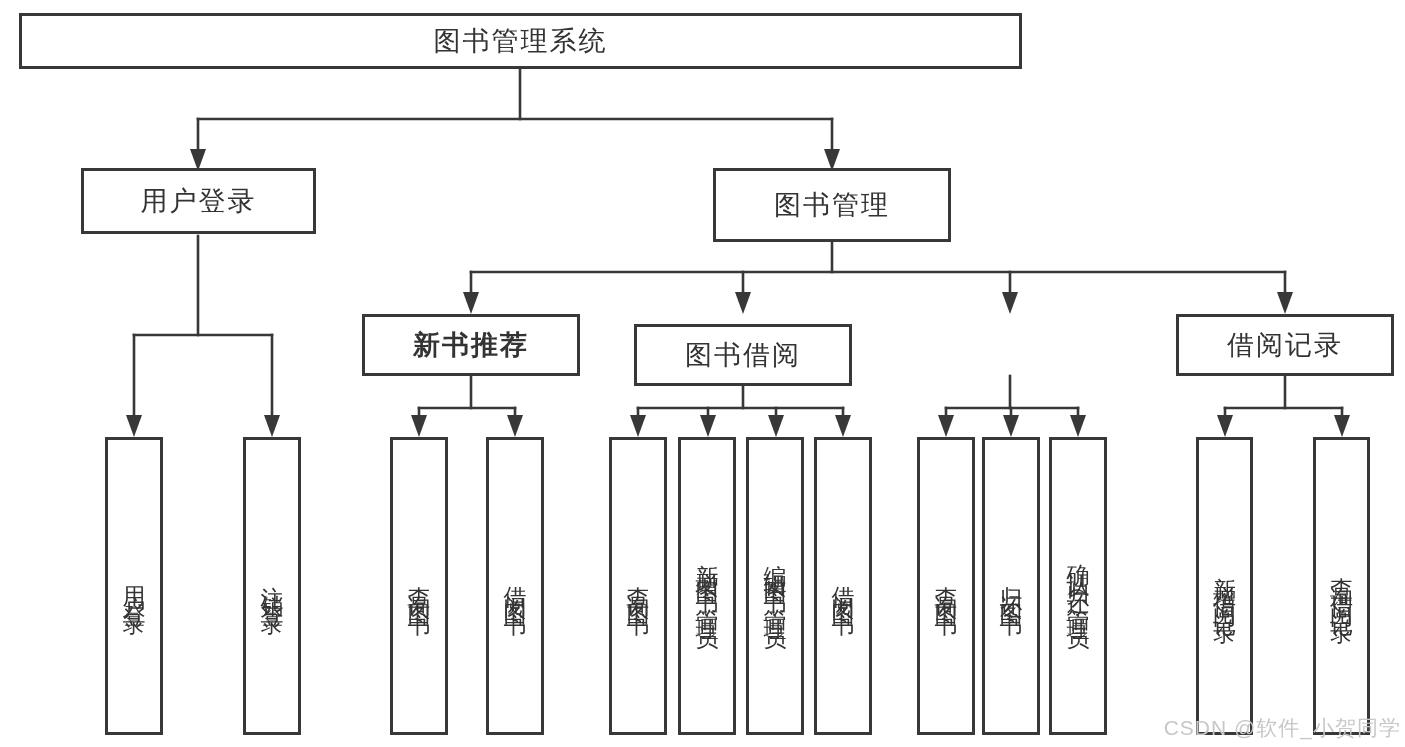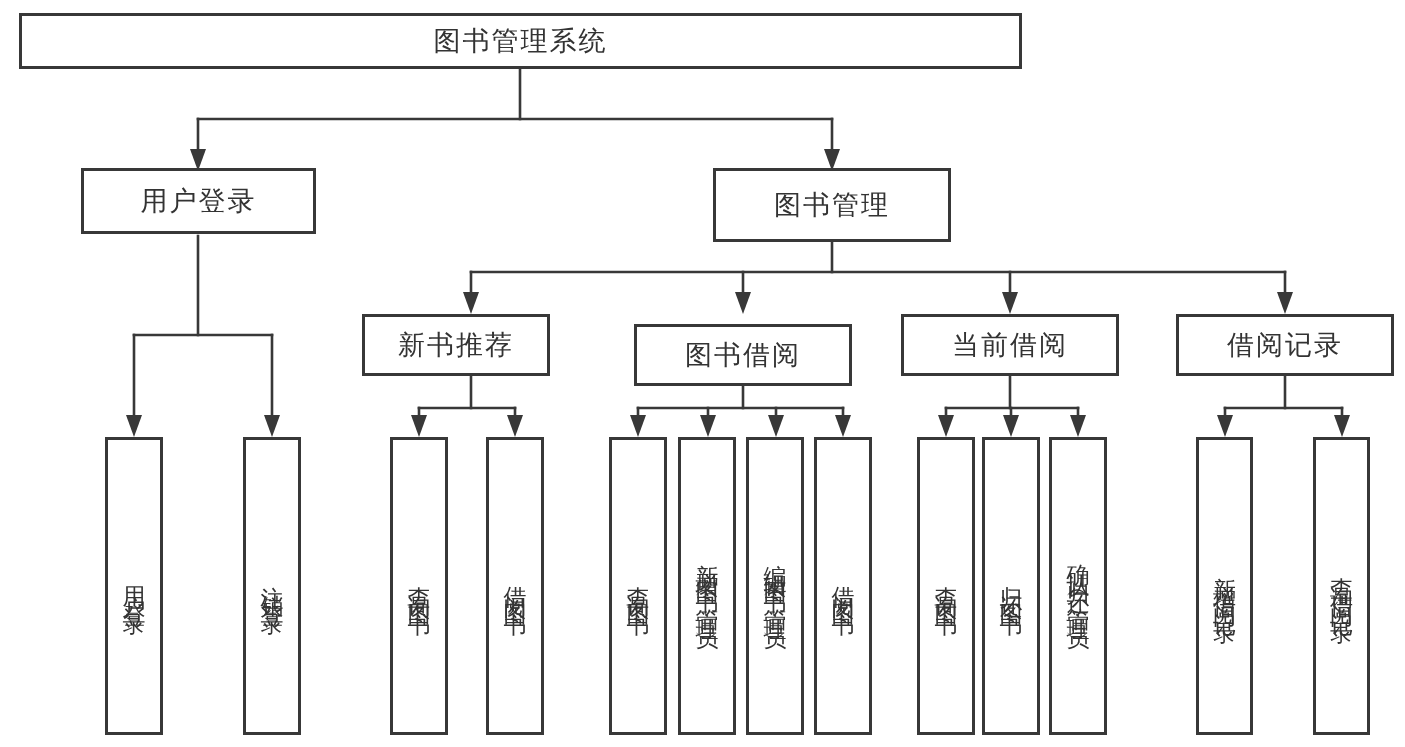--- a/index.html
+++ b/index.html
@@ -118,28 +118,25 @@
     <span class="h">图书管理系统</span>
   </div>
 
   <div class="node" style="left:81px;top:168px;width:235px;height:66px;">
     <span class="h">用户登录</span>
   </div>
   <div class="node" style="left:713px;top:168px;width:238px;height:74px;">
     <span class="h">图书管理</span>
   </div>
 
-  <div class="node" style="left:362px;top:314px;width:188px;height:62px;">
+  <div class="node" style="left:362px;top:314px;width:218px;height:62px;font-weight:bold;">
     <span class="h">新书推荐</span>
   </div>
   <div class="node" style="left:634px;top:314px;width:218px;height:62px;margin-top:10px;">
     <span class="h">图书借阅</span>
-  </div>
-  <div class="node" style="left:901px;top:314px;width:218px;height:62px;">
-    <span class="h">当前借阅</span>
   </div>
   <div class="node" style="left:1176px;top:314px;width:218px;height:62px;">
     <span class="h">借阅记录</span>
   </div>
 
   <div class="node" style="left:105px;top:437px;width:58px;height:298px;">
     <span class="v">用户登录</span>
   </div>
   <div class="node" style="left:243px;top:437px;width:58px;height:298px;">
     <span class="v">注销登录</span>
@@ -175,13 +172,14 @@
     <span class="v">确认归还（管理员）</span>
   </div>
 
   <div class="node" style="left:1196px;top:437px;width:57px;height:298px;">
     <span class="v">新增借阅记录</span>
   </div>
   <div class="node" style="left:1313px;top:437px;width:57px;height:298px;">
     <span class="v">查询借阅记录</span>
   </div>
 
+  <div class="watermark">CSDN @软件_小贺同学</div>
 </div>
 
 </body></html>

